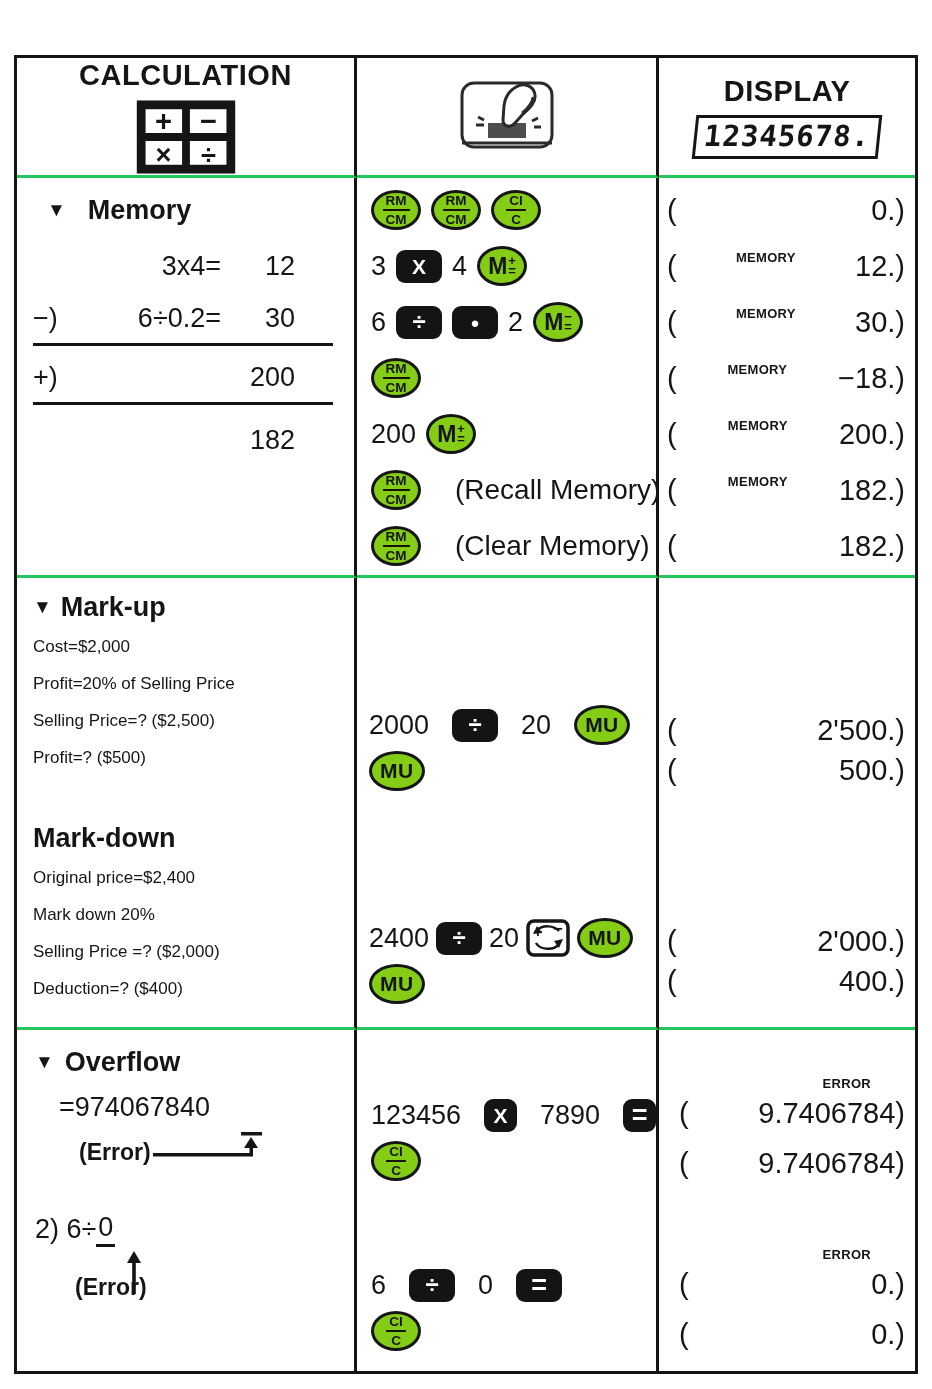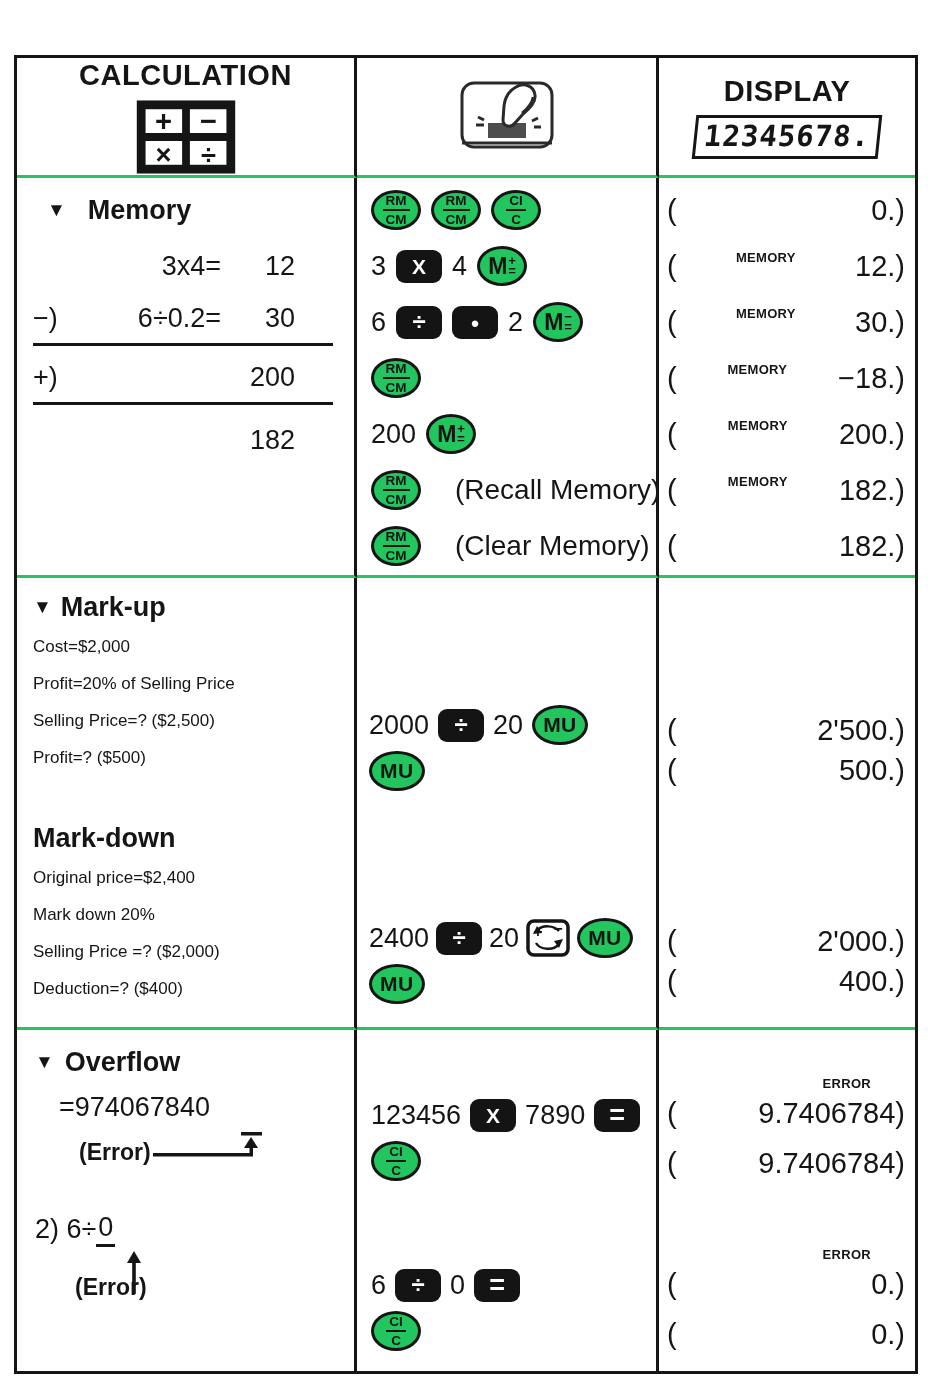--- a/index.html
+++ b/index.html
@@ -13,21 +13,21 @@
   .bb{border-bottom:3px solid #22c55e;}
 
   
   .hcell{display:flex;flex-direction:column;align-items:center;justify-content:center;gap:7px;}
   .htitle{font-size:29px;font-weight:bold;letter-spacing:0.5px;}
   .lcd{border:3px solid #151515;padding:3px 7px;font-family:"DejaVu Sans Mono",monospace;
        font-weight:bold;font-size:29px;transform:skewX(-6deg);letter-spacing:1px;line-height:1.1;}
 
   
   .okey{display:inline-flex;align-items:center;justify-content:center;min-width:50px;height:40px;
-        border:3.5px solid #151515;border-radius:50%;padding:0 8px;background:#22c55e;box-sizing:border-box;}
+        border:3.5px solid #151515;border-radius:50%;padding:0 8px;background:#84cc16;box-sizing:border-box;}
   .fr{display:flex;flex-direction:column;align-items:center;}
   .fr-top{font-size:13.5px;font-weight:bold;line-height:1;border-bottom:2.5px solid #151515;padding:0 3px 1.5px;}
   .fr-bot{font-size:13.5px;font-weight:bold;line-height:1;padding-top:1.5px;}
   .m-letter{font-size:23px;font-weight:800;line-height:1;}
   .m-stack{display:flex;flex-direction:column;align-items:center;font-size:13px;font-weight:800;
            line-height:0.78;margin-left:1px;}
   .mu-label{font-size:21px;font-weight:bold;letter-spacing:0.5px;}
   .bkey{display:inline-flex;align-items:center;justify-content:center;width:46px;height:33px;
         background:#141414;color:#fff;border-radius:9px;font-weight:bold;font-size:24px;line-height:1;}
   .bkey.k-x{font-size:21px;}
@@ -58,41 +58,41 @@
   .ledger-row .lft{width:48px;}
   .ledger-row .mid{flex:1;text-align:right;}
   .ledger-row .rgt{width:64px;text-align:right;}
   .rule{border-bottom:3px solid #151515;height:49px !important;margin-bottom:7px;}
 
   
   .mk-calc{padding:8px 0 0 16px;}
   .mk-title{height:42px;display:flex;align-items:center;font-weight:bold;font-size:27px;}
   .mk-line{height:37px;display:flex;align-items:center;font-size:17px;white-space:nowrap;}
   .mk-op{padding:124px 0 0 12px;}
-  .op-line{height:46px;display:flex;align-items:center;gap:9px;}
+  .op-line{height:46px;display:flex;align-items:center;gap:23px;}
   .mk-op-spacer{height:121px;}
   .mk-disp{padding:132px 10px 0 8px;}
   .mk-dline{height:40px;display:flex;align-items:center;font-size:29px;}
   .mk-disp-spacer{height:131px;}
 
   
   .of-calc{padding:10px 0 0 18px;position:relative;}
   .of-title{height:44px;display:flex;align-items:center;font-weight:bold;font-size:27px;}
   .of-line{height:46px;display:flex;align-items:center;font-size:27px;}
   .of-ind{margin-left:24px;}
   .err-row{height:44px;display:flex;align-items:center;margin-left:44px;}
   .err-txt{font-weight:bold;font-size:23px;}
   .of2{position:relative;margin-top:34px;}
   .of2-expr{height:42px;display:flex;align-items:center;font-size:27px;}
   .u0{border-bottom:3px solid #151515;padding:0 2px 1px;}
   .of2-err{font-weight:bold;font-size:23px;margin:24px 0 0 40px;}
   .of2-arrow{position:absolute;left:88px;top:42px;}
   .of-op{padding:62px 0 4px 14px;}
   .of-op-spacer{height:78px;}
-  .of-disp{padding:46px 10px 0 8px;}
+  .of-disp{padding:46px 10px 0 20px;}
   .of-dline{height:36px;display:flex;align-items:center;font-size:29px;}
   .of-gap{height:66px;}
   .mt14{margin-top:14px;}
   svg text{font-family:"Liberation Sans",sans-serif;fill:#151515;}
 </style>
 </head>
 <body>
 
 <div class="page">
   <div class="tbl">

